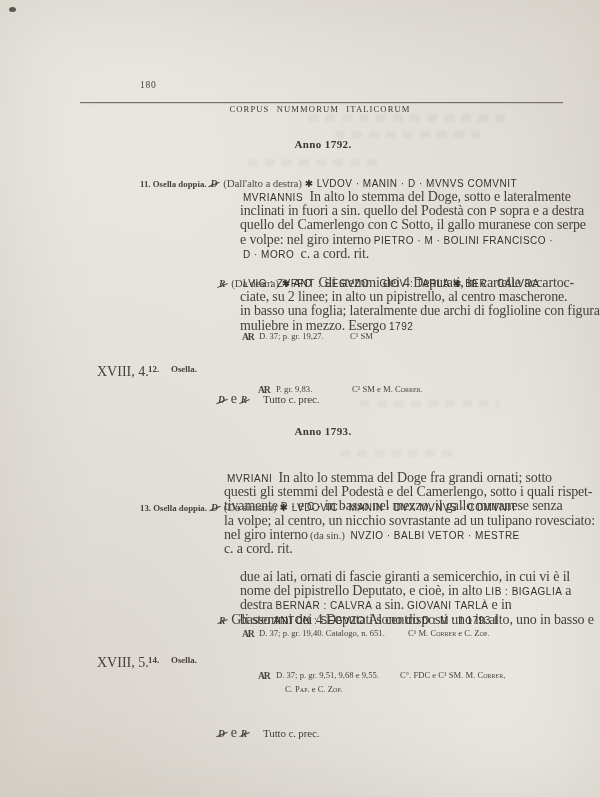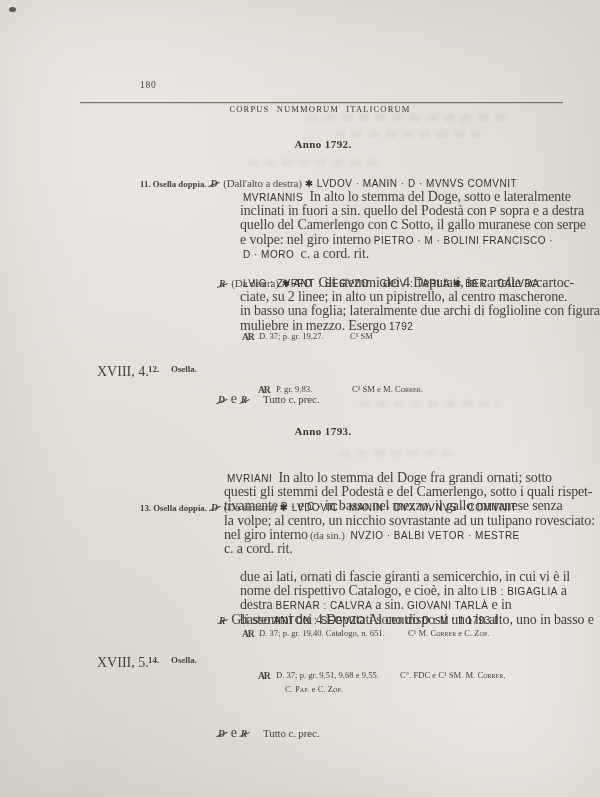--- a/index.html
+++ b/index.html
@@ -100,21 +100,21 @@
       <div class="ln"><span class="seg-leg">MVRIANI</span><span class="seg-rm"> In alto lo stemma del Doge fra grandi ornati; sotto</span></div>
       <div class="ln"><span class="seg-rm">questi gli stemmi del Podestà e del Camerlengo, sotto i quali rispet-</span></div>
       <div class="ln"><span class="seg-rm">tivamente</span><span class="seg-leg">P ·</span><span class="seg-rm">e</span><span class="seg-leg">C ·</span><span class="seg-rm">in basso nel mezzo, il gallo muranese senza</span></div>
       <div class="ln"><span class="seg-rm">la volpe; al centro, un nicchio sovrastante ad un tulipano rovesciato:</span></div>
       <div class="ln"><span class="seg-rm">nel giro interno</span> <span class="seg-pn"> (da sin.) </span><span class="seg-leg">NVZIO · BALBI VETOR · MESTRE</span></div>
       <div class="ln"><span class="seg-rm">c. a cord. rit.</span></div>
     </div>
     <div class="abs ln" style="left:219px;top:556px;"><span class="seg-ds">R</span><span class="seg-rm">Gli stemmi dei 4 Deputati sono disposti uno in alto, uno in basso e</span></div>
     <div class="abs blk" style="left:240px;top:570px;">
       <div class="ln"><span class="seg-rm">due ai lati, ornati di fascie giranti a semicerchio, in cui vi è il</span></div>
-      <div class="ln"><span class="seg-rm">nome del rispettivo Catalogo, e cioè, in alto</span><span class="seg-leg">LIB : BIGAGLIA</span><span class="seg-rm">a</span></div>
+      <div class="ln"><span class="seg-rm">nome del pipistrello Deputato, e cioè, in alto</span><span class="seg-leg">LIB : BIGAGLIA</span><span class="seg-rm">a</span></div>
       <div class="ln"><span class="seg-rm">destra</span><span class="seg-leg">BERNAR : CALVRA</span><span class="seg-rm">a sin.</span><span class="seg-leg">GIOVANI TARLÀ</span><span class="seg-rm">e in</span></div>
       <div class="ln"><span class="seg-rm">basso</span><span class="seg-leg">ANTON : SEGVZO</span><span class="seg-rm">Al centro</span><span class="seg-leg">D : M : ‖ 1793 ‖</span></div>
     </div>
     <div class="abs metal" style="left:242px;top:628px;">
       <span class="seg-ar">AR</span>
       <span class="abs" style="left:17px;top:0;">D. 37; p. gr. 19,40. Catalogo, n. 651.</span>
       <span class="abs" style="left:166px;top:0;"><span class="seg-rm">C¹ M. </span> <span class="seg-sc">Correr</span> <span class="seg-rm"> e C. </span> <span class="seg-sc">Zop.</span></span>
     </div>
   </div>
 

